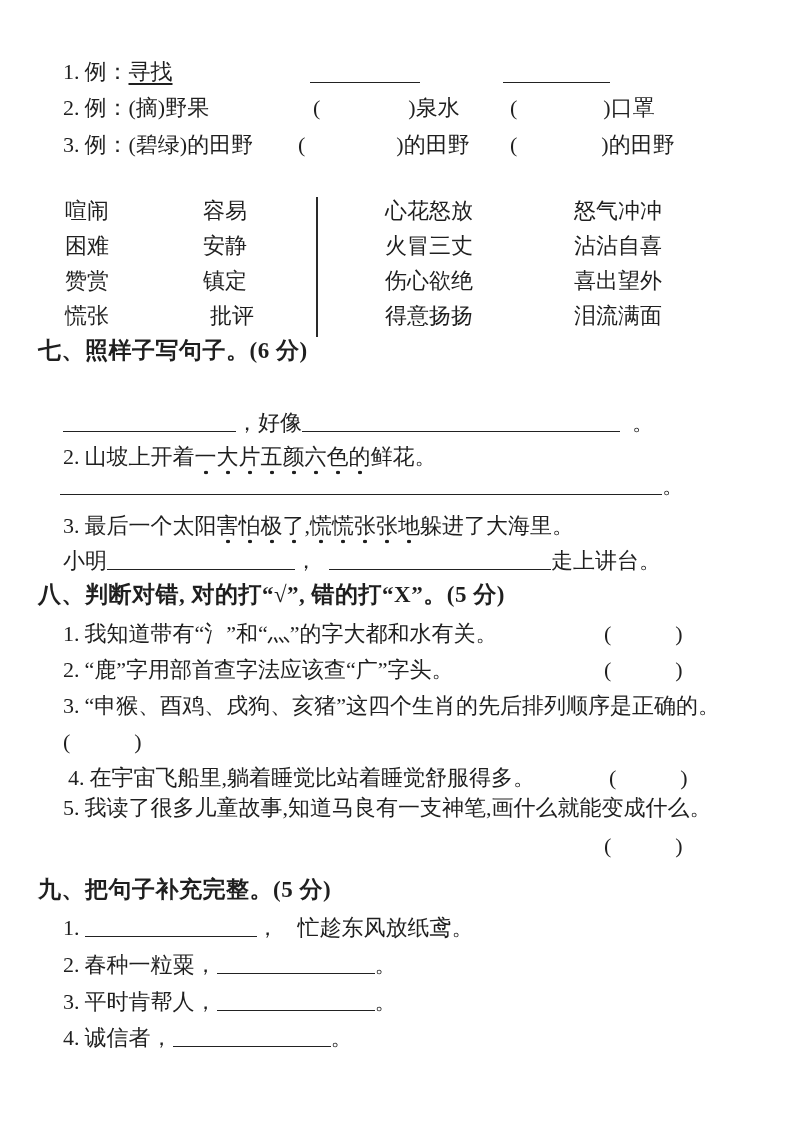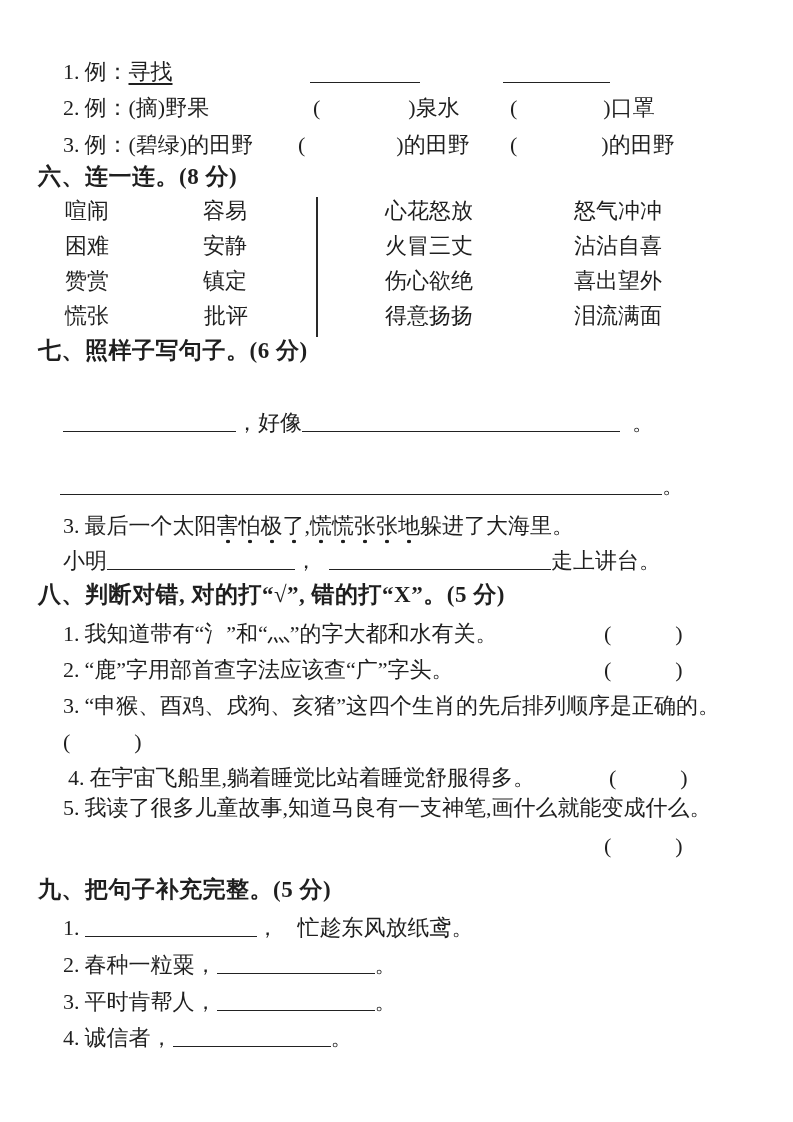--- a/index.html
+++ b/index.html
@@ -43,23 +43,20 @@
     <span class="abs" style="left:250px"><span>(</span><span class="pgap" style="width:88px"></span><span>)</span><span>泉水</span></span>
     <span class="abs" style="left:447px"><span>(</span><span class="pgap" style="width:86px"></span><span>)</span><span>口罩</span></span>
   </div>
 
   <div class="r" style="left:63px;top:131px">
     <span class="num">3.</span><span>例：</span><span>(碧绿)的田野</span>
     <span class="abs" style="left:235px"><span>(</span><span class="pgap" style="width:91px"></span><span>)</span><span>的田野</span></span>
     <span class="abs" style="left:447px"><span>(</span><span class="pgap" style="width:84px"></span><span>)</span><span>的田野</span></span>
   </div>
 
-  <div class="r t" style="left:38px;top:163px">
-    <span>六、连一连。</span><span>(8 分)</span>
-  </div>
 
   <div class="divider" style="left:316px;top:197px;width:2px;height:140px"></div>
 
   <div class="r" style="left:0;top:197px;width:793px">
     <span class="abs" style="left:65px">喧闹</span>
     <span class="abs" style="left:203px">容易</span>
     <span class="abs" style="left:385px">心花怒放</span>
     <span class="abs" style="left:574px">怒气冲冲</span>
   </div>
   <div class="r" style="left:0;top:232px;width:793px">
@@ -69,33 +66,36 @@
     <span class="abs" style="left:574px">沾沾自喜</span>
   </div>
   <div class="r" style="left:0;top:267px;width:793px">
     <span class="abs" style="left:65px">赞赏</span>
     <span class="abs" style="left:203px">镇定</span>
     <span class="abs" style="left:385px">伤心欲绝</span>
     <span class="abs" style="left:574px">喜出望外</span>
   </div>
   <div class="r" style="left:0;top:302px;width:793px">
     <span class="abs" style="left:65px">慌张</span>
-    <span class="abs" style="left:204px">批评</span>
+    <span class="abs" style="left:210px">批评</span>
     <span class="abs" style="left:385px">得意扬扬</span>
     <span class="abs" style="left:574px">泪流满面</span>
   </div>
 
   <div class="r t" style="left:38px;top:337px">
     <span>七、照样子写句子。</span><span>(6 分)</span>
   </div>
 
   <div class="r" style="left:63px;top:407px">
     <span class="blank inl" style="width:173px"></span><span>，好像</span><span class="blank inl" style="width:318px"></span><span class="gapL">。</span>
   </div>
 
+  <div class="r" style="left:63px;top:443px">
+    <span class="num">2.</span><span>山坡上开着</span><span class="em">一大片五颜六色的</span><span>鲜花。</span>
+  </div>
   <div class="r" style="left:60px;top:470px">
     <span class="blank inl" style="width:602px"></span><span>。</span>
   </div>
 
   <div class="r" style="left:63px;top:512px">
     <span class="num">3.</span><span>最后一个太阳</span><span class="em">害怕极了</span><span>,</span><span class="em">慌慌张张地</span><span>躲进了大海里。</span>
   </div>
   <div class="r" style="left:63px;top:545px">
     <span>小明</span><span class="blank inl" style="width:188px"></span><span>，</span><span class="blank inl gapL" style="width:222px"></span><span>走上讲台。</span>
   </div>

